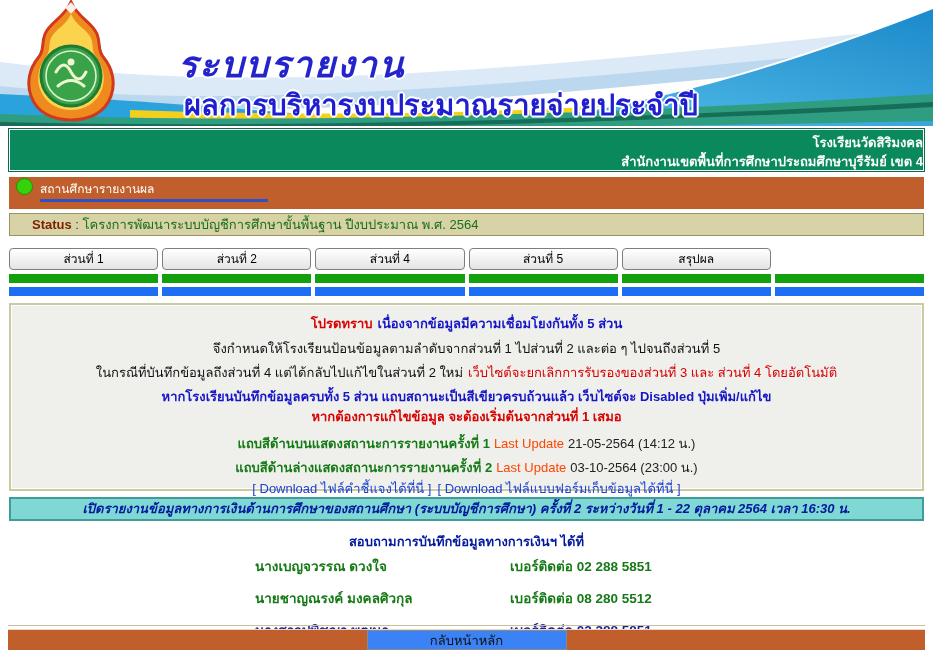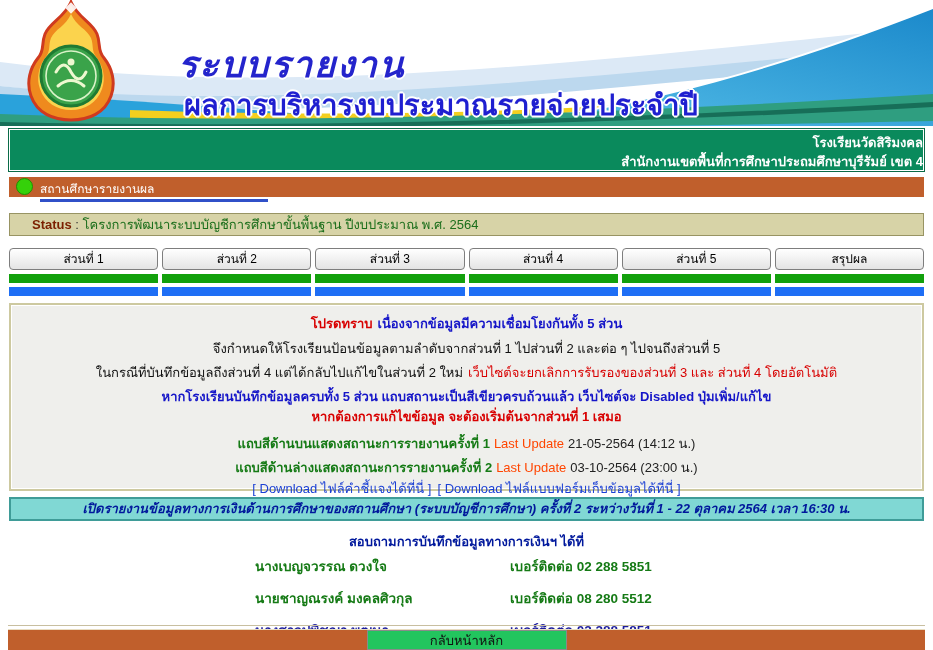--- a/index.html
+++ b/index.html
@@ -31,21 +31,21 @@
   
   .school-banner{
     position:absolute;left:9px;right:9px;top:129px;height:42px;
     background:var(--banner-green);
     border:1px solid #ffffff;outline:1px solid #0a6b47;
     color:#ffffff;font-weight:bold;font-size:13px;
     text-align:right;line-height:19px;padding-top:3px;box-sizing:border-box;
   }
   
   .section-bar{
-    position:absolute;left:9px;right:9px;top:177px;height:20px;
+    position:absolute;left:9px;right:9px;top:177px;height:32px;
     background:var(--orange);
   }
   .section-dot{
     position:absolute;left:7px;top:1px;width:17px;height:17px;border-radius:50%;
     background:#35d10a;border:1px solid #1f8f00;box-sizing:border-box;
   }
   .section-label{
     position:absolute;left:31px;top:2px;display:inline-block;
     color:#ffffff;font-size:12px;min-width:228px;
     border-bottom:3px solid #3050c8;padding-bottom:1px;cursor:pointer;
@@ -114,21 +114,21 @@
   .c-green{color:var(--text-green);}
   .c-navy{color:#1c1c9c;}
   
   .footer-rule{position:absolute;left:8px;right:8px;top:625px;height:1px;background:#c8bfa0;}
   .footer{
     position:absolute;left:8px;right:8px;top:629px;height:21px;
     background:var(--orange);border-top:1px solid #e8dcc0;box-sizing:border-box;
   }
   .back-button{
     display:block;margin:0 auto;width:200px;height:20px;
-    background:#22c55e;border:1px solid #8a8a8a;box-sizing:border-box;
+    background:#3b82f6;border:1px solid #8a8a8a;box-sizing:border-box;
     font-size:13px;line-height:18px;text-align:center;color:#111;cursor:pointer;
     font-family:inherit;
   }
 </style>
 </head>
 <body>
 
 <div class="header">
   <svg width="933" height="126" viewBox="0 0 933 126">
     <defs>
@@ -172,21 +172,20 @@
   <span class="section-label">สถานศึกษารายงานผล</span>
 </div>
 
 <div class="status-bar">
   <span class="status-label">Status</span><span class="status-sep"> : </span><span class="status-text">โครงการพัฒนาระบบบัญชีการศึกษาขั้นพื้นฐาน ปีงบประมาณ พ.ศ. 2564</span>
 </div>
 
 <div class="tabs">
   <div class="tab">ส่วนที่ 1</div>
   <div class="tab">ส่วนที่ 2</div>
-  <div class="tab">ส่วนที่ 3</div>
   <div class="tab">ส่วนที่ 4</div>
   <div class="tab">ส่วนที่ 5</div>
   <div class="tab">สรุปผล</div>
 </div>
 
 <div class="progress-row progress-row1">
   <div class="seg"></div>
   <div class="seg"></div>
   <div class="seg"></div>
   <div class="seg"></div>

